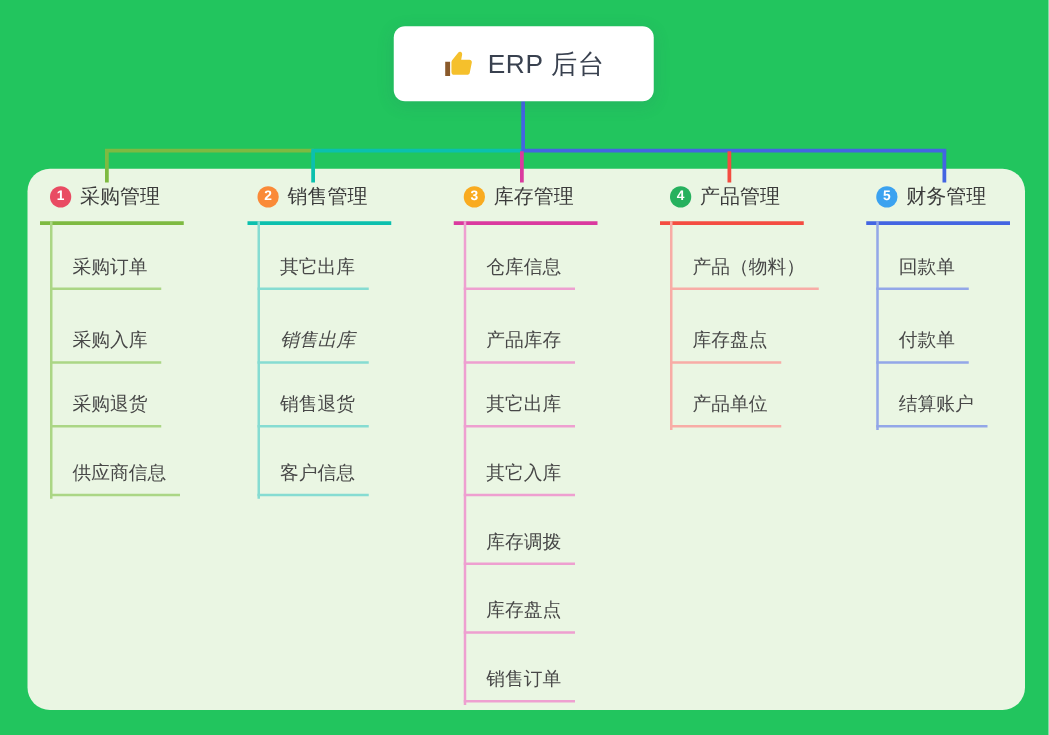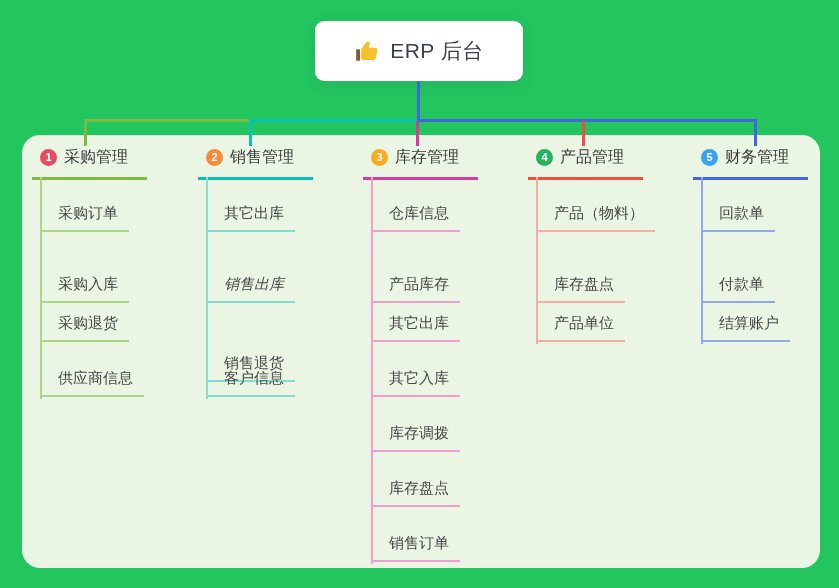--- a/index.html
+++ b/index.html
@@ -41,21 +41,21 @@
     color:#fff;font-size:11px;font-weight:bold;line-height:17px;text-align:center;
   }
   .branch-title{font-size:16px;color:#3b3b3b;white-space:nowrap;}
   .vline{position:absolute;left:8px;top:30px;width:2px;}
   .child{
     position:absolute;left:8px;height:26px;
     padding:0 11px 0 18px;border-bottom:2px solid #bbb;
     display:flex;align-items:flex-end;white-space:nowrap;cursor:pointer;
   }
   .child span{font-size:15px;color:#474747;padding-bottom:7px;}
-  .r0{top:57px;}.r1{top:128px;text-align:right;}.r2{top:167px;}.r3{top:222px;}.r4{top:277px;}.r5{top:332px;}.r6{top:387px;}
+  .r0{top:57px;}.r1{top:116px;text-align:right;}.r2{top:167px;}.r3{top:222px;}.r4{top:277px;}.r5{top:332px;}.r6{top:387px;}
 </style>
 </head>
 <body>
 
 <div class="stage">
 
   <div class="panel"></div>
 
   <div class="line root-line" style="background: rgb(67, 101, 226);"></div>
   <div class="line bus bus-1" style="background: rgb(126, 186, 65);"></div>
@@ -102,21 +102,21 @@
       <span class="badge" style="background: rgb(250, 138, 56);">2</span>
       <span class="branch-title">销售管理</span>
     </div>
     <div class="vline" style="height: 222px; background: rgb(134, 220, 210);"></div>
     <div class="child r0" style="border-bottom-color: rgb(134, 220, 210);">
         <span>其它出库</span>
       </div>
     <div class="child r1" style="border-bottom-color: rgb(134, 220, 210); font-style: italic;">
         <span>销售出库</span>
       </div>
-    <div class="child r2" style="border-bottom-color: rgb(134, 220, 210); margin-top: 40px;">
+    <div class="child r2" style="border-bottom-color: rgb(134, 220, 210);">
         <span>销售退货</span>
       </div>
     <div class="child r3" style="border-bottom-color: rgb(134, 220, 210);">
         <span>客户信息</span>
       </div>
   </div>
 
   <div class="branch b3">
     <div class="branch-header" style="border-bottom-color: rgb(218, 58, 159);">
       <span class="badge" style="background: rgb(249, 171, 32);">3</span>

